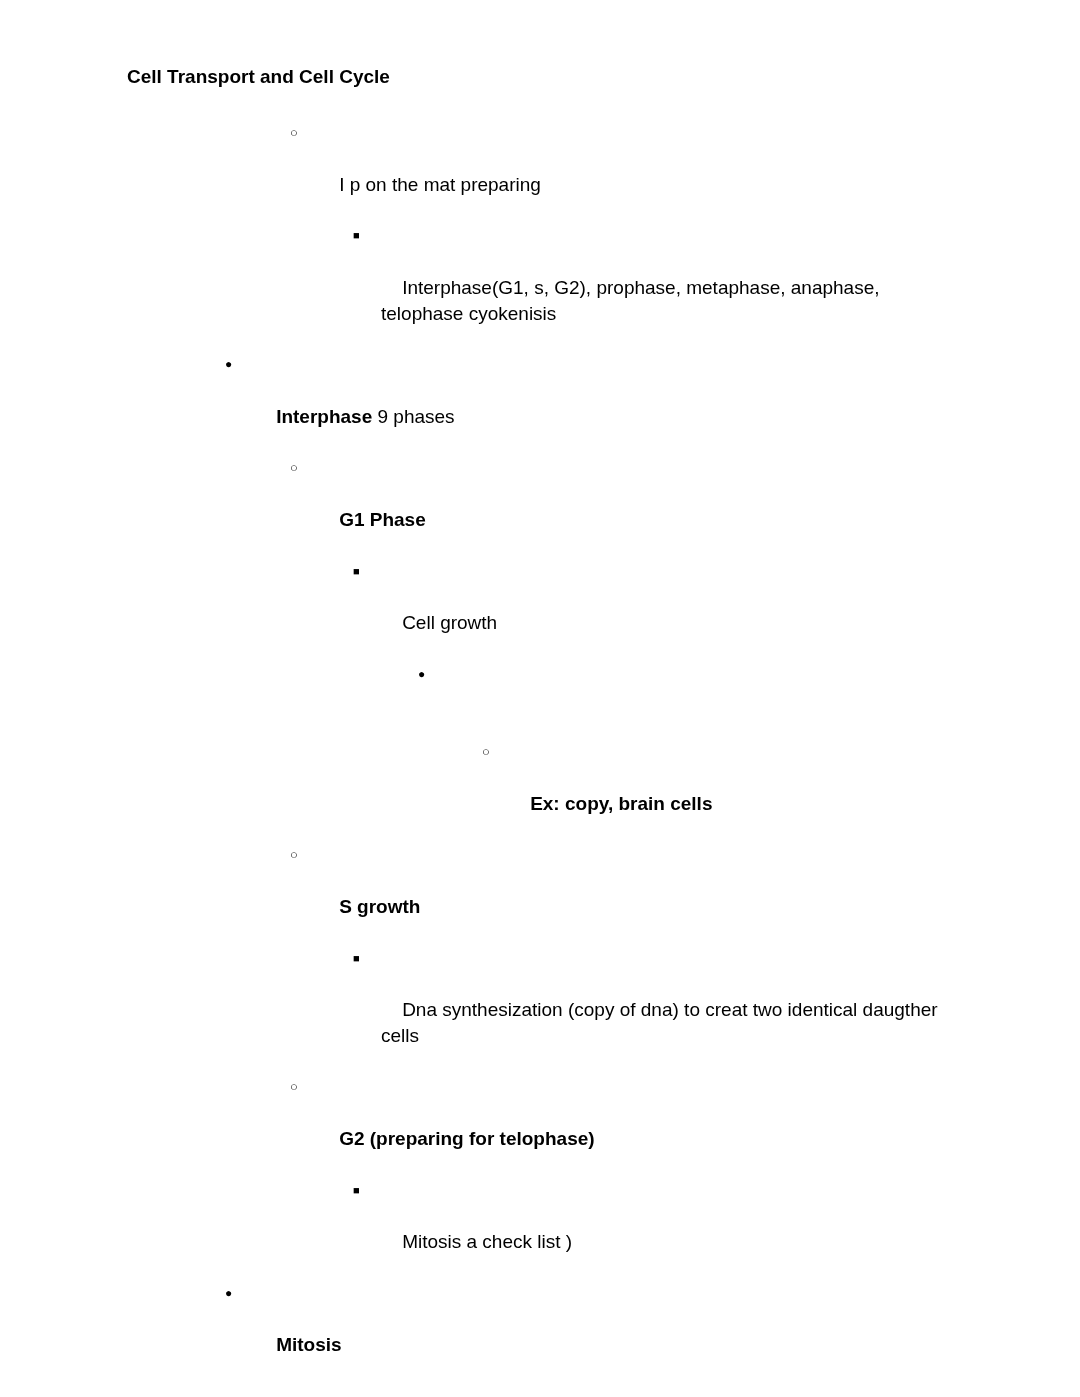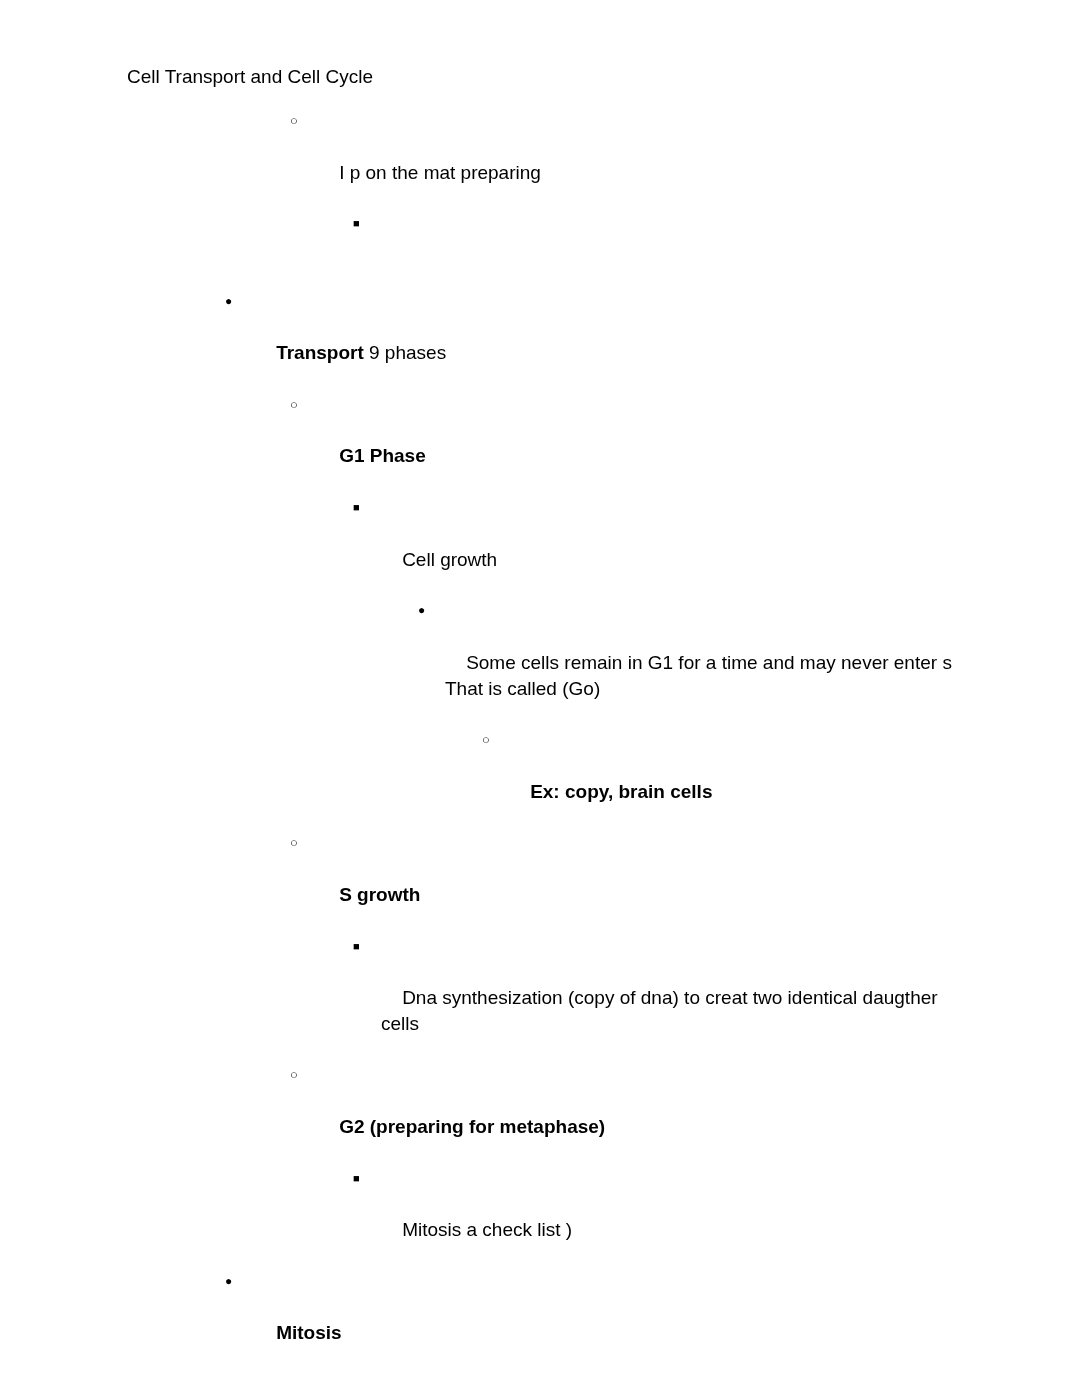--- a/index.html
+++ b/index.html
@@ -17,22 +17,22 @@
   }
   .page {
     box-sizing: border-box;
     width: 1080px;
     height: 1397px;
     padding: 64px 127px 0 127px;
     background: #ffffff;
   }
   .doc-title {
     line-height: 26px;
-    margin: 0 0 18px 0;
-    font-weight: normal;
+    margin: 0 0 30px 0;
+    font-weight: bold;
     white-space: pre-wrap;
   }
   .doc-body { }
   .line {
     position: relative;
     line-height: 25.8px;
     white-space: pre-wrap;
   }
   .ind1 { padding-left: 128px; }
   .ind2 { padding-left: 191px; }
@@ -60,54 +60,54 @@
 
 <div class="page">
   <div class="doc-title">Cell Transport and Cell Cycle</div>
   <div class="doc-body">
       <div class="line ind2">
     <span class="marker circle">○</span>
     <span class="text"><span>I p on the mat preparing</span></span>
   </div>
       <div class="line ind3">
     <span class="marker square">■</span>
+    <span class="text"><span>Interphase(G1, s, G2), prophase, metaphase, anaphase,
+telophase cyokenisis</span></span>
   </div>
       <div class="line ind1">
     <span class="marker disc">●</span>
-    <span class="text"><span class="bold">Transport</span><span> 9 phases</span></span>
+    <span class="text"><span class="bold">Interphase</span><span> 9 phases</span></span>
   </div>
       <div class="line ind2">
     <span class="marker circle">○</span>
     <span class="text"><span class="bold">G1 Phase</span></span>
   </div>
       <div class="line ind3">
     <span class="marker square">■</span>
     <span class="text"><span>Cell growth</span></span>
   </div>
       <div class="line ind4">
     <span class="marker disc">●</span>
-    <span class="text"><span>Some cells remain in G1 for a time and may never enter s
-That is called (Go)</span></span>
   </div>
       <div class="line ind5">
     <span class="marker circle">○</span>
     <span class="text"><span class="bold">Ex: copy, brain cells</span></span>
   </div>
       <div class="line ind2">
     <span class="marker circle">○</span>
     <span class="text"><span class="bold">S growth</span></span>
   </div>
       <div class="line ind3">
     <span class="marker square">■</span>
     <span class="text"><span>Dna synthesization (copy of dna) to creat two identical daugther
 cells</span></span>
   </div>
       <div class="line ind2">
     <span class="marker circle">○</span>
-    <span class="text"><span class="bold">G2 (preparing for metaphase)</span></span>
+    <span class="text"><span class="bold">G2 (preparing for telophase)</span></span>
   </div>
       <div class="line ind3">
     <span class="marker square">■</span>
     <span class="text"><span>Mitosis a check list )</span></span>
   </div>
       <div class="line ind1">
     <span class="marker disc">●</span>
     <span class="text"><span class="bold">Mitosis</span></span>
   </div>
     </div>

